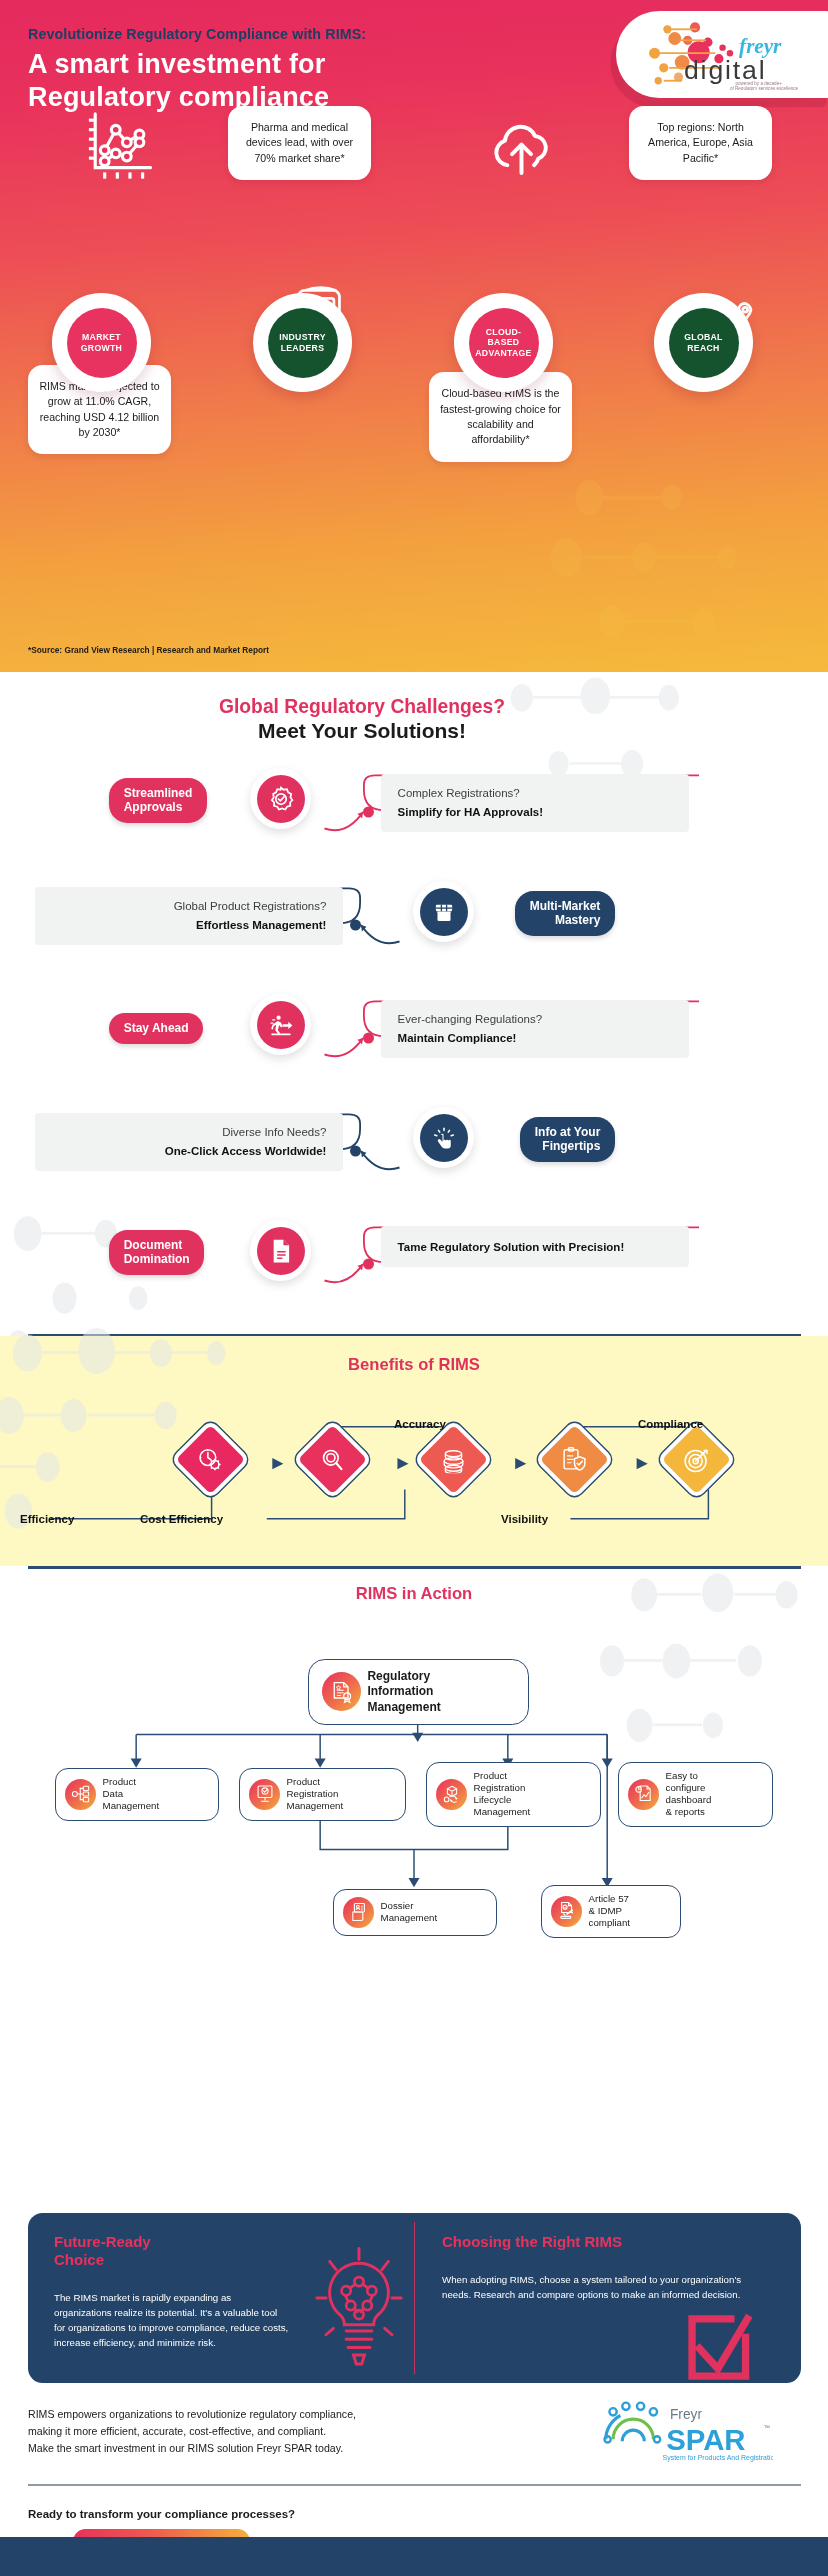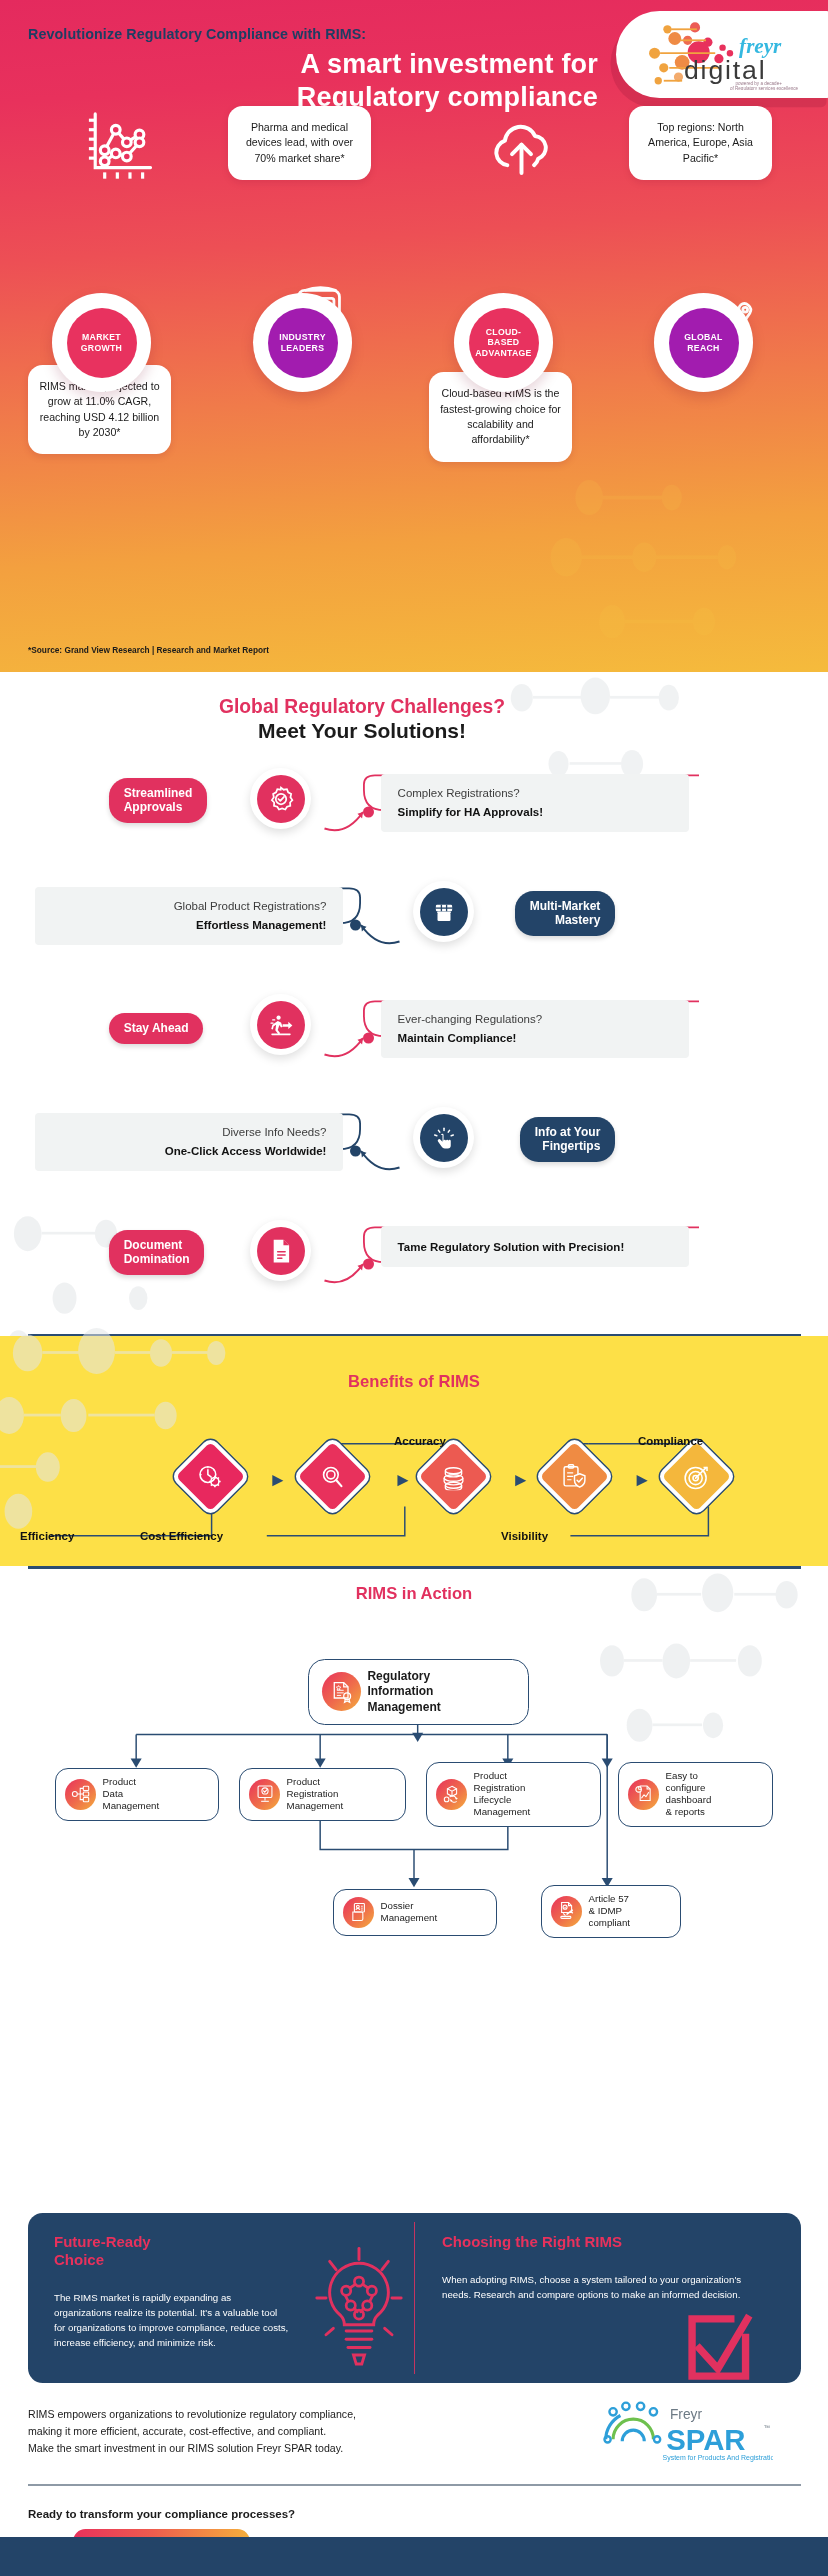--- a/index.html
+++ b/index.html
@@ -37,21 +37,20 @@
   .logo-plate svg { display:block; }
 
   .hero-title-wrap { position: absolute; left: 28px; top: 26px; width: 570px; }
   .hero-eyebrow {
     font-size: 14.3px; font-weight: 700; color: #1e3d63; letter-spacing: 0.1px;
     margin-bottom: 6.4px;
   }
   .hero-title {
     font-size: 27px; line-height: 1.22; font-weight: 700; color: #ffffff;
     letter-spacing: 0.2px;
-    text-align: right;
   }
 
   
   .stats { position: absolute; left: 0; top: 106px; width: 828px; height: 460px; }
   .stat-col { position: absolute; width: 184px; }
   .bubble {
     position: relative; width: 143px; background: #fff;
     border-radius: 14.7px; padding: 14px 11px;
     text-align: center; font-size: 10.6px; line-height: 1.45; color: #1b1b1b;
     box-shadow: 0 2.8px 7.4px rgba(120,10,45,.13);
@@ -73,21 +72,21 @@
     box-shadow: 0 5.5px 13px rgba(120,10,45,.18);
   }
   .ring-inner {
     width: 70px; height: 70px; border-radius: 50%;
     display: flex; align-items: center; justify-content: center;
     text-align: center; color: #fff; font-weight: 700;
     font-size: 8.7px; line-height: 1.22; letter-spacing: 0.3px;
     padding: 2.8px;
   }
   .ring-inner.pink { background: #e8325f; }
-  .ring-inner.orange { background: #a21caf; }
+  .ring-inner.orange { background: #14532d; }
   .ring-halo {
     position: absolute; width: 127px; height: 127px; border-radius: 50%;
     z-index: -1;
   }
   .source-note {
     position: absolute; left: 28px; bottom: 16.6px;
     font-size: 8.3px; color: #1b1b1b; font-weight: 600;
   }
 
   
@@ -126,21 +125,21 @@
     padding: 11px 16.6px; font-size: 11.5px; line-height: 1.5;
   }
   .chal-card .q { color: #3d3d3d; }
   .chal-card .a { color: #111; font-weight: 700; margin-top: 1.8px; }
   .chal-card.right-al { text-align: right; }
 
   .connector { position: absolute; pointer-events: none; }
 
   
   .divider-line { width: 773px; height: 2.3px; background: #2a4c72; margin: 0 auto; }
-  .benefits { position: relative; width: 828px; padding-top: 36px; background: #fde047; }
+  .benefits { position: relative; width: 828px; padding-top: 19px; background: #fef9c3; }
   .benefits-title { text-align: center; font-size: 16.6px; font-weight: 700; color: #e1315f; }
   .diamond-wrap { position: relative; height: 161px; margin-top: 3.7px; }
   .diamond {
     position: absolute; width: 57px; height: 57px; top: 52px;
     transform: rotate(45deg); border-radius: 9.2px;
     display: flex; align-items: center; justify-content: center;
     border: 4.6px solid #fff;
     box-shadow: 0 0 0 1.4px #2a4c72;
   }
   .diamond > span { transform: rotate(-45deg); display: flex; }

